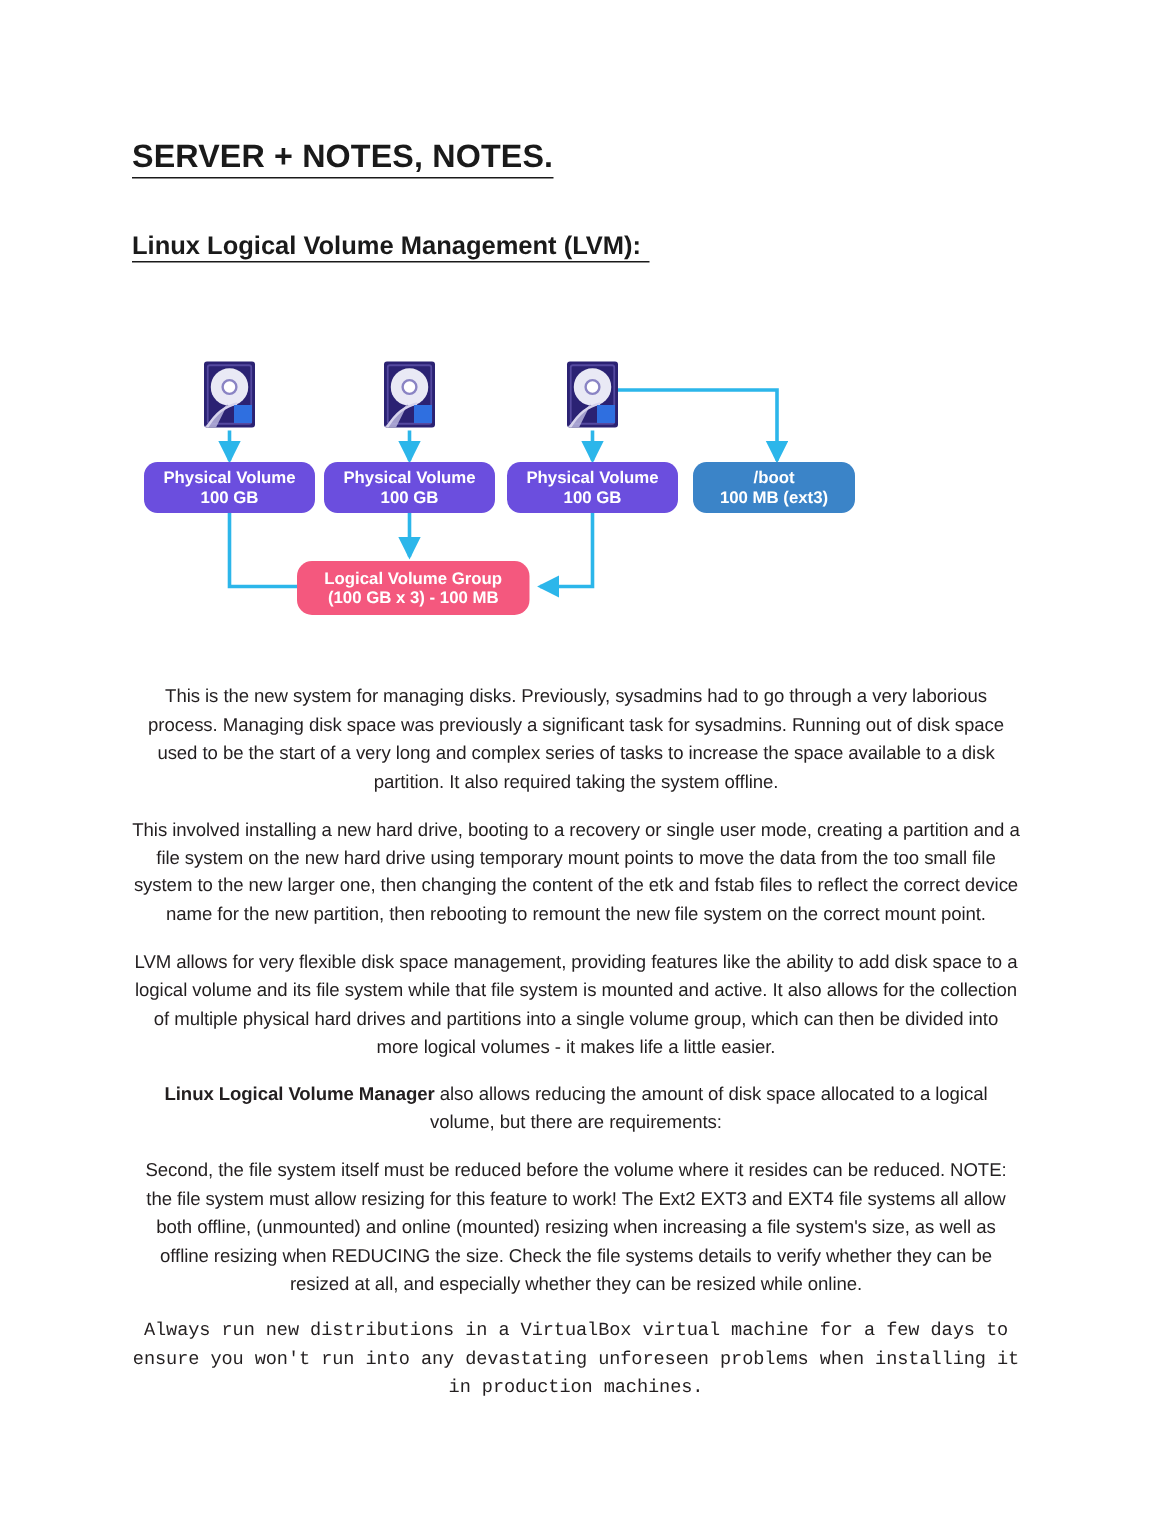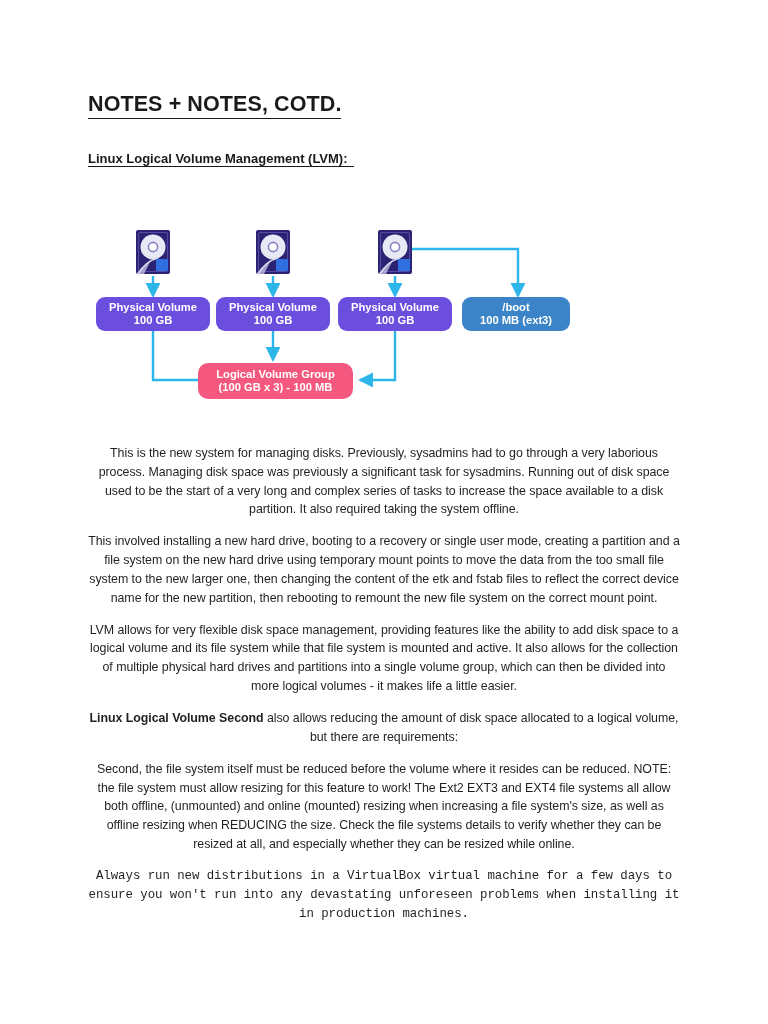--- a/index.html
+++ b/index.html
@@ -38,21 +38,21 @@
     margin: 0 0 0 0;
     padding: 0;
     line-height: 1.15;
     display: inline-block;
     border-bottom: 1.6px solid #1a1a1a;
     padding-bottom: 1px;
   }
   .title-row { line-height: 1; margin-bottom: 21px; }
 
   .doc-subtitle {
-    font-size: 13px;
+    font-size: 17px;
     font-weight: bold;
     color: #1a1a1a;
     display: inline-block;
     border-bottom: 1.3px solid #1a1a1a;
     padding-bottom: 0px;
     padding-right: 6px;
     line-height: 1.2;
   }
   .subtitle-row { margin-bottom: 0; }
 
@@ -87,21 +87,21 @@
   p.para:last-child { margin-bottom: 0; font-family: Liberation Mono, monospace; }
   .b { font-weight: bold; }
 </style>
 </head>
 <body>
 
 <div class="page">
   <div class="content">
 
     <div class="title-row">
-      <h1 class="doc-title">NOTES + NOTES, COTD.</h1>
+      <h1 class="doc-title">SERVER + NOTES, NOTES.</h1>
     </div>
 
     <div class="subtitle-row">
       <h2 class="doc-subtitle">Linux Logical Volume Management (LVM):</h2>
     </div>
 
     <div class="diagram-wrap">
       <svg width="490" height="206" viewBox="0 0 490 206" xmlns="http://www.w3.org/2000/svg">
         <defs>
           <marker id="ah" markerWidth="7" markerHeight="7" refX="5.4" refY="3.1" orient="auto">
@@ -196,19 +196,19 @@
           <text class="node-label" x="187.5" y="158" text-anchor="middle" font-size="11.2">Logical Volume Group</text>
           <text class="node-label" x="187.5" y="171" text-anchor="middle" font-size="11.2">(100 GB x 3) - 100 MB</text>
         </g>
       </svg>
     </div>
 
     <div class="body-text">
       <p class="para">This is the new system for managing disks. Previously, sysadmins had to go through a very laborious process. Managing disk space was previously a significant task for sysadmins. Running out of disk space used to be the start of a very long and complex series of tasks to increase the space available to a disk partition. It also required taking the system offline.</p>
       <p class="para">This involved installing a new hard drive, booting to a recovery or single user mode, creating a partition and a file system on the new hard drive using temporary mount points to move the data from the too small file system to the new larger one, then changing the content of the etk and fstab files to reflect the correct device name for the new partition, then rebooting to remount the new file system on the correct mount point.</p>
       <p class="para">LVM allows for very flexible disk space management, providing features like the ability to add disk space to a logical volume and its file system while that file system is mounted and active. It also allows for the collection of multiple physical hard drives and partitions into a single volume group, which can then be divided into more logical volumes - it makes life a little easier.</p>
-      <p class="para"><span class="b">Linux Logical Volume Second</span><span> also allows reducing the amount of disk space allocated to a logical volume, but there are requirements:</span></p>
+      <p class="para"><span class="b">Linux Logical Volume Manager</span><span> also allows reducing the amount of disk space allocated to a logical volume, but there are requirements:</span></p>
       <p class="para">Second, the file system itself must be reduced before the volume where it resides can be reduced. NOTE: the file system must allow resizing for this feature to work! The Ext2 EXT3 and EXT4 file systems all allow both offline, (unmounted) and online (mounted) resizing when increasing a file system's size, as well as offline resizing when REDUCING the size. Check the file systems details to verify whether they can be resized at all, and especially whether they can be resized while online.</p>
       <p class="para">Always run new distributions in a VirtualBox virtual machine for a few days to ensure you won't run into any devastating unforeseen problems when installing it in production machines.</p>
     </div>
 
   </div>
 </div>
 
 </body></html>

